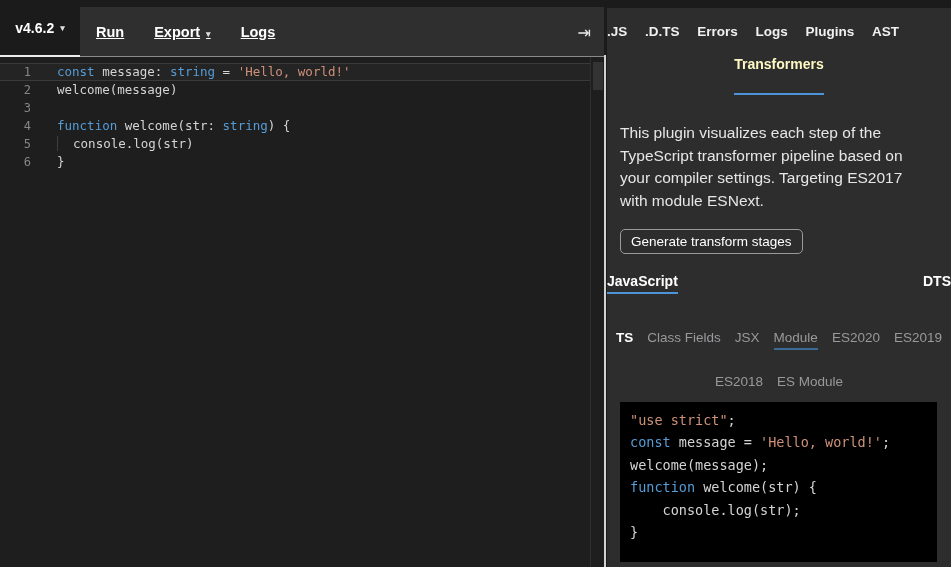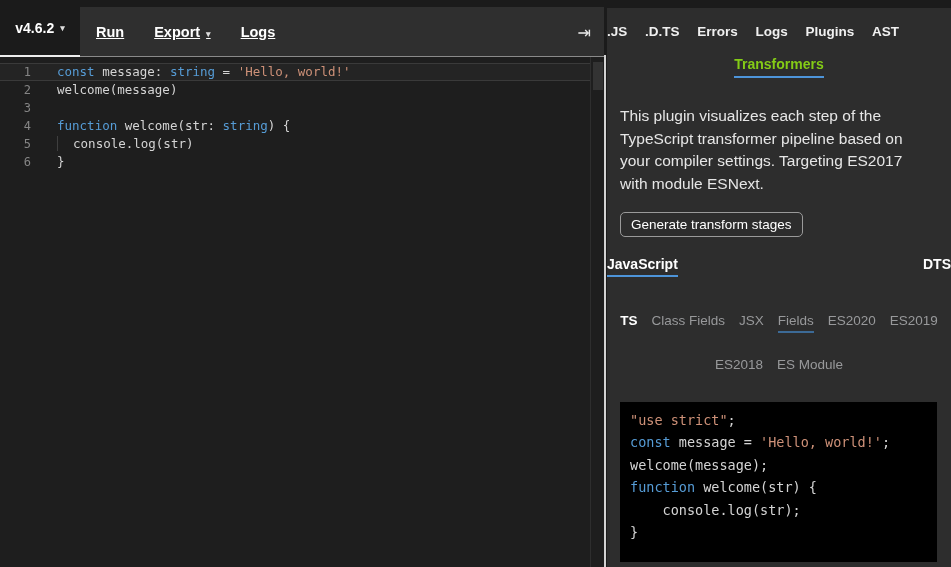--- a/index.html
+++ b/index.html
@@ -34,21 +34,21 @@
   
   .divider { width:3px; height:100%; background:#1b1b1b; position:relative; flex:none; }
   .divider::after { content:""; position:absolute; left:0; top:55px; bottom:0; width:2px; background:#d2d2d2; }
 
   
   .right { flex:1; height:100%; background:#2d2d2d; position:relative; color:#e8e8e8; overflow:hidden; }
   .right .topstrip { height:8px; background:#1b1b1b; }
   .ptabs { display:flex; justify-content:space-between; gap:14px; padding:16px 52px 0 0; }
   .ptab { color:#f0f0f0; font-size:13.5px; font-weight:600; cursor:pointer; white-space:nowrap; }
   .trans-row { text-align:center; margin-top:16px; }
-  .trans-tab { display:inline-block; color:#84cc16; font-size:14px; font-weight:600; padding-bottom:4px;
+  .trans-tab { display:inline-block; color:#fef9c3; font-size:14px; font-weight:600; padding-bottom:21px;
     border-bottom:2px solid #4d94d9; cursor:pointer; }
   .desc { width:300px; margin:27px 0 0 13px; font-size:15.5px; line-height:22.5px; color:#e6e6e6; }
   .gen-btn { margin:17px 0 0 13px; background:transparent; color:#fff; font-size:13.5px; font-family:inherit;
     border:1px solid #9a9a9a; border-radius:5px; padding:4px 10px; cursor:pointer; }
   .out-tabs { display:flex; justify-content:space-between; gap:22px; margin-top:19px; }
   .out-tab { color:#fff; font-size:14px; font-weight:600; padding-bottom:3px; cursor:pointer; border-bottom:2px solid transparent; }
   .out-tab.active { border-bottom-color:#4d94d9; }
   .stage-row { display:flex; justify-content:center; gap:14px; white-space:nowrap; }
   .stage-row1 { margin-top:36px; }
   .stage-row2 { margin-top:24px; }
@@ -126,21 +126,21 @@
     <p class="desc">This plugin visualizes each step of the TypeScript transformer pipeline based on your compiler settings. Targeting ES2017 with module ESNext.</p>
     <button class="gen-btn">Generate transform stages</button>
     <div class="out-tabs" id="output-tabs">
         <span class="out-tab active">JavaScript</span>
         <span class="out-tab">DTS</span>
       </div>
     <div class="stage-row stage-row1" id="stage-row1">
         <span class="stage-tab em">TS</span>
         <span class="stage-tab">Class Fields</span>
         <span class="stage-tab">JSX</span>
-        <span class="stage-tab ul">Fields</span>
+        <span class="stage-tab ul">Module</span>
         <span class="stage-tab">ES2020</span>
         <span class="stage-tab">ES2019</span>
       </div>
     <div class="stage-row stage-row2" id="stage-row2">
         <span class="stage-tab">ES2018</span>
         <span class="stage-tab">ES Module</span>
       </div>
     <div class="out-code" id="output-code">
         <div class="out-line"><span class="tk-s">"use strict"</span><span class="tk-d">;</span></div>
         <div class="out-line"><span class="tk-k">const</span><span class="tk-d"> message = </span><span class="tk-s">'Hello, world!'</span><span class="tk-d">;</span></div>

